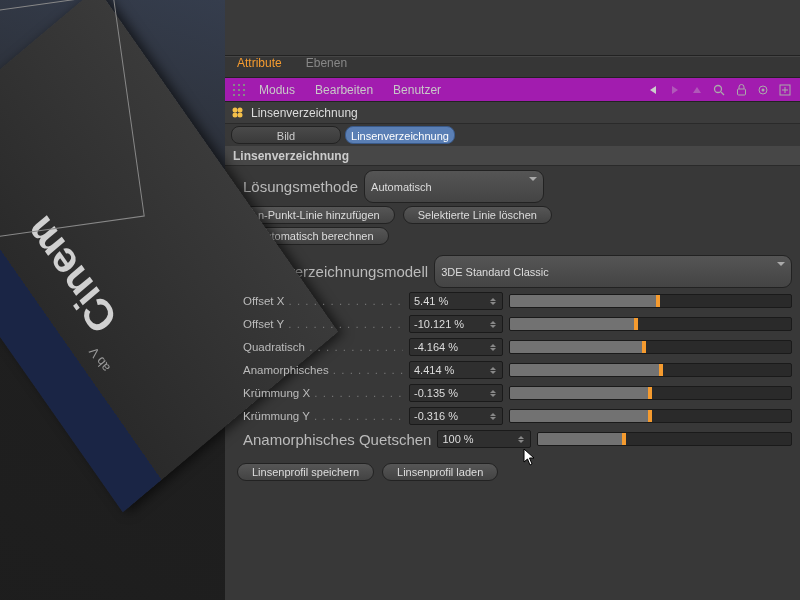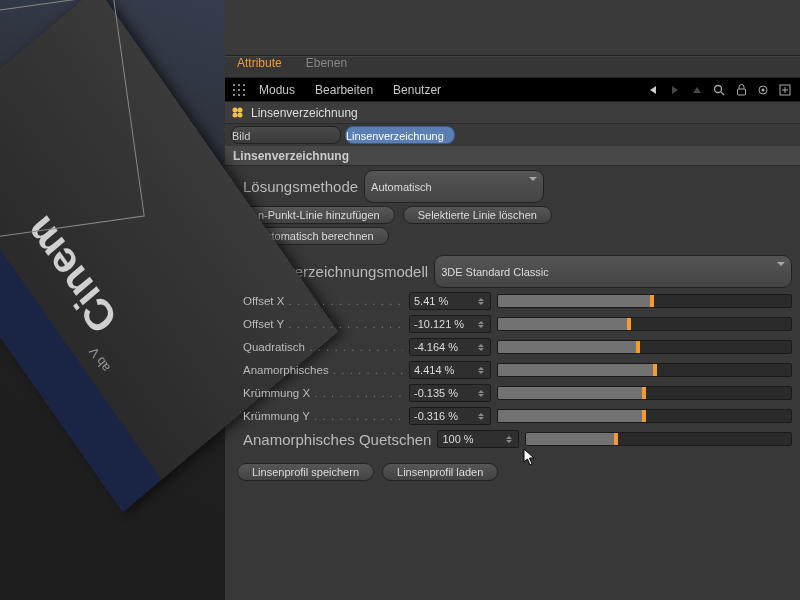--- a/index.html
+++ b/index.html
@@ -22,21 +22,21 @@
     display: flex; align-items: center; height: 22px; background: #363636;
     border-top: 1px solid #454545; border-bottom: 1px solid #222;
   }
   .tab {
     padding: 0 12px; height: 29px; line-height: 20px; font-size: 12px;
     color: #888; cursor: default;
   }
   .tab.active { color: #f59b2f; border-bottom: 2px solid #f59b2f; }
   
   .menubar {
-    display: flex; align-items: center; height: 24px; background: #000000;
+    display: flex; align-items: center; height: 24px; background: #a21caf;
     border-bottom: 1px solid #222; padding: 0 6px; gap: 4px;
   }
   .menubar-icon {
     width: 16px; height: 16px; display: inline-flex; align-items: center; justify-content: center;
   }
   .menubar-item {
     padding: 0 8px; font-size: 12px; color: #c8c8c8; line-height: 24px; cursor: default;
   }
   .menubar-spacer { flex: 1; }
   .menubar-right-icon {
@@ -51,21 +51,21 @@
   }
   .section-icon {
     width: 14px; height: 14px; display: inline-block;
   }
   
   .subtab-row {
     display: flex; align-items: center; height: 22px; background: #383838;
     padding: 2px 6px; gap: 4px;
   }
   .subtab {
-    flex: 0 0 auto; min-width: 110px; 
+    flex: 0 0 auto; min-width: 110px; text-align: center;
     height: 18px; line-height: 18px; font-size: 11px;
     background: linear-gradient(#4a4a4a,#3a3a3a); color: #ccc;
     border: 1px solid #222; border-radius: 8px; cursor: default;
   }
   .subtab.active {
     background: #5a7fb5; color: #fff; border-color: #3a5a8a;
   }
   
   .group-header {
     height: 20px; line-height: 20px; font-size: 12px; font-weight: bold;
@@ -98,21 +98,21 @@
   }
   
   .pill-btn {
     height: 18px; padding: 0 14px; background: linear-gradient(#565656,#434343);
     border: 1px solid #222; border-radius: 9px; font-size: 11px; color: #ddd;
     line-height: 16px; cursor: default;
   }
   .btn-row { display: flex; gap: 8px; padding-left: 10px; flex-wrap: wrap; }
   
   .num-input {
-    width: 82px; height: 18px; background: #2f2f2f; border: 1px solid #1a1a1a;
+    width: 94px; height: 18px; background: #2f2f2f; border: 1px solid #1a1a1a;
     border-radius: 2px; display: flex; align-items: center; justify-content: space-between;
     padding: 0 4px; font-size: 11px; color: #ddd;
   }
   .num-spinner {
     width: 8px; height: 14px; display: flex; flex-direction: column; justify-content: center; gap: 1px;
   }
   .num-spinner span {
     width: 0; height: 0; border: 3px solid transparent;
   }
   .num-spinner .up { border-bottom-color: #888; }

